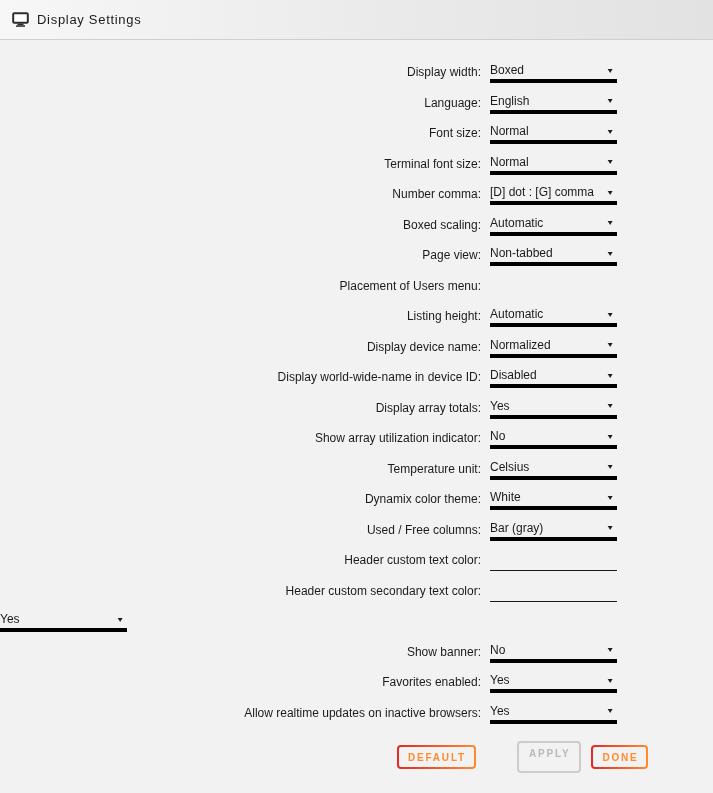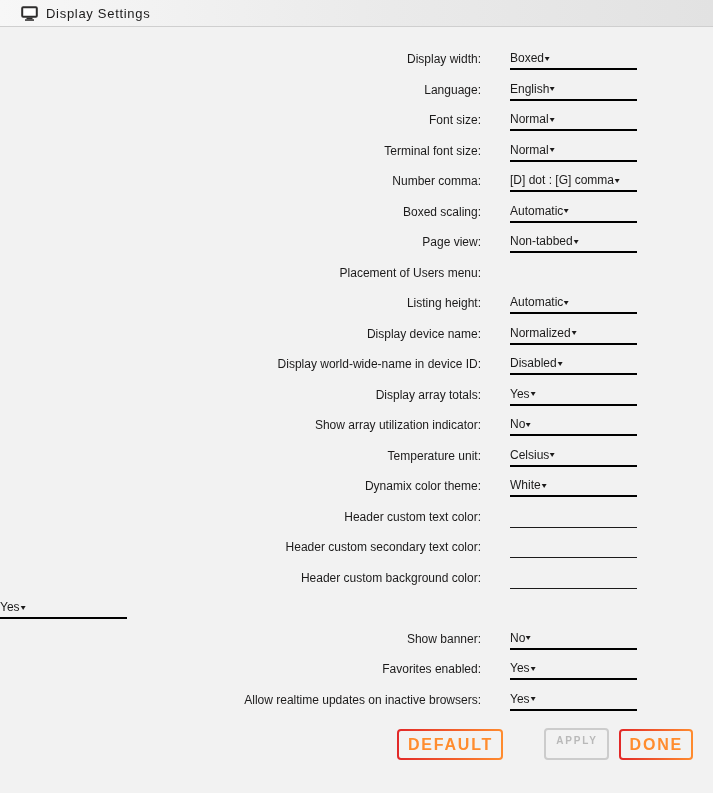--- a/index.html
+++ b/index.html
@@ -10,25 +10,25 @@
     width: 713px;
     height: 793px;
     background: #f2f2f2;
     font-family: "Liberation Sans", sans-serif;
     color: #1c1b1b;
     overflow: hidden;
   }
 
   
   .titlebar {
-    height: 27px;
+    height: 40px;
     box-sizing: border-box;
     display: flex;
     align-items: center;
-    padding: 0 21px;
+    padding: 0 12px;
     background: linear-gradient(90deg, #f7f7f7 0%, #eaeaea 55%, #e2e2e2 100%);
     border-bottom: 1px solid #cfcfcf;
   }
   .titlebar .icon {
     display: inline-flex;
     margin-right: 8px;
   }
   .titlebar .title {
     font-size: 13px;
     letter-spacing: 0.7px;
@@ -36,41 +36,40 @@
   }
 
   
   .settings-form {
     padding-top: 17px;
   }
   .row {
     height: 30.5px;
     display: flex;
     align-items: center;
-    gap: 20px;
   }
   .row-label {
     width: 490px;
     box-sizing: border-box;
     padding-right: 9px;
     text-align: right;
     font-size: 12px;
     color: #1c1b1b;
     white-space: nowrap;
   }
   .control {
     width: 127px;
   }
   .select {
     height: 22px;
     box-sizing: border-box;
-    border-bottom: 2px solid #000000;
+    border-bottom: 4px solid #000000;
     display: flex;
     align-items: center;
-    justify-content: flex-start;
+    justify-content: space-between;
     font-size: 12px;
     color: #1c1b1b;
     cursor: pointer;
     background: transparent;
   }
   .select .select-value {
     white-space: nowrap;
     overflow: hidden;
   }
   .select .arrow {
@@ -107,21 +106,21 @@
     padding: 2px;
     border-radius: 4px;
     background: linear-gradient(90deg, #e22828 0%, #ff8c2e 100%);
     cursor: pointer;
   }
   .btn-gradient .btn-inner {
     display: block;
     background: #f2f2f2;
     border-radius: 2px;
     color: #ff8c2e;
-    font-size: 16px;
+    font-size: 10px;
     font-weight: bold;
     letter-spacing: 1.8px;
     padding: 5px 8px 4px 9px;
     white-space: nowrap;
   }
   .btn-disabled {
     display: inline-block;
     box-sizing: border-box;
     border: 2px solid #cccccc;
     border-radius: 4px;
@@ -275,33 +274,36 @@
     <div class="row">
     <div class="row-label">Dynamix color theme:</div>
     <div class="control">
       <div class="select">
         <span class="select-value">White</span>
         <span class="arrow">▼</span>
       </div>
     </div>
   </div>
     <div class="row">
+    <div class="row-label">Used / Free columns:</div>
+    <div class="control">
+      <div class="select">
+        <span class="select-value">Bar (gray)</span>
+        <span class="arrow">▼</span>
+      </div>
+    </div>
+  </div>
+    <div class="row">
     <div class="row-label">Header custom text color:</div>
     <div class="control">
       <input type="text" class="text-input" value="" style="">
     </div>
   </div>
     <div class="row">
     <div class="row-label">Header custom secondary text color:</div>
-    <div class="control">
-      <input type="text" class="text-input" value="" style="">
-    </div>
-  </div>
-    <div class="row">
-    <div class="row-label">Header custom background color:</div>
     <div class="control">
       <input type="text" class="text-input" value="" style="">
     </div>
   </div>
     <div class="row">
     <div class="control">
       <div class="select">
         <span class="select-value">Yes</span>
         <span class="arrow">▼</span>
       </div>

